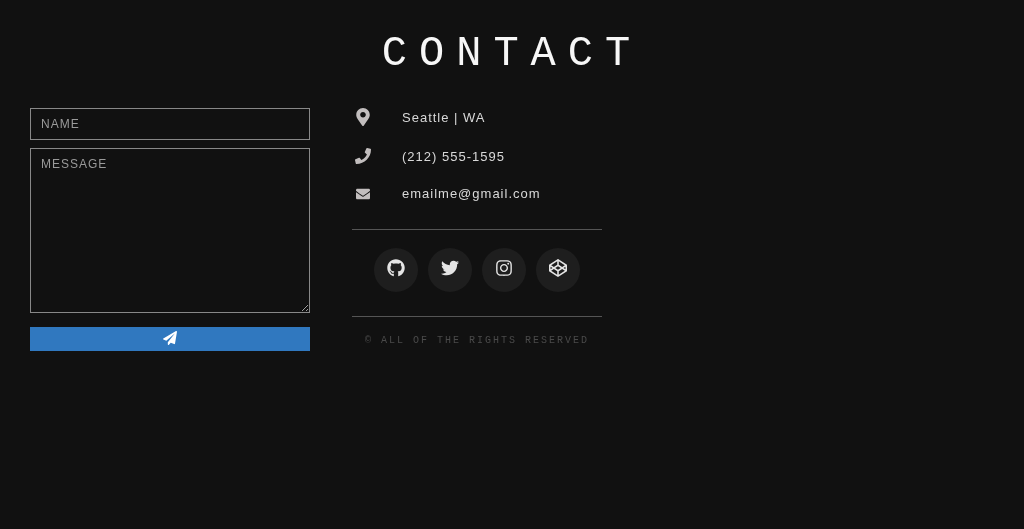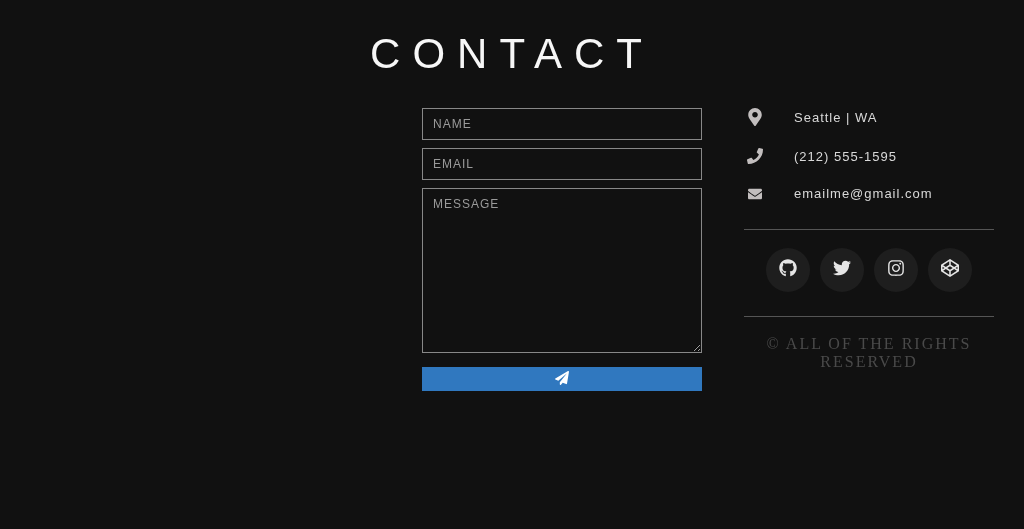--- a/index.html
+++ b/index.html
@@ -12,25 +12,25 @@
     overflow: hidden;
   }
   .page-title {
     text-align: center;
     color: #f7f7f7;
     font-size: 42px;
     font-weight: 300;
     letter-spacing: 12px;
     padding-top: 30px;
     padding-bottom: 30px;
-    font-family: Liberation Sans, sans-serif;
+    font-family: Liberation Mono, monospace;
   }
   .content {
     display: flex;
-    justify-content: flex-end;
+    justify-content: flex-start;
     gap: 42px;
     padding: 0 30px;
   }
   .form-col {
     width: 280px;
     display: flex;
     flex-direction: column;
     gap: 8px;
   }
   input.field, textarea.field {
@@ -104,36 +104,35 @@
     border-radius: 50%;
     background: #1e1e1e;
     display: flex;
     align-items: center;
     justify-content: center;
     cursor: pointer;
   }
   .social-btn svg { fill: #e5e5e5; }
   .copyright {
     text-align: center;
-    font-size: 16px;
+    font-size: 10px;
     letter-spacing: 2px;
     color: #4a4a4a;
-    font-family: Liberation Serif, serif;
+    font-family: Liberation Mono, monospace;
   }
 </style>
 </head>
 <body>
 
 <h1 class="page-title">CONTACT</h1>
 
 <div class="content">
 
   <div class="form-col">
     <input class="field" type="text" placeholder="NAME" style="">
-    <input class="field" type="text" placeholder="EMAIL" style="">
     <textarea class="field" placeholder="MESSAGE" style=""></textarea>
     <button class="submit-btn">
       <span class="icon">
         <svg width="14" height="14" viewBox="0 0 512 512">
             <path d="M476 3.2L12.5 270.6c-18.1 10.4-15.8 35.6 2.2 43.2L121 358.4l287.3-253.2c5.5-4.9 13.3 2.6 8.6 8.3L176 407v80.5c0 23.6 28.5 32.9 42.5 15.8L282 426l124.6 52.2c14.2 6 30.4-2.9 33-18.2l72-432C515 7.8 493.3-6.8 476 3.2z"></path>
           </svg>
       </span>
     </button>
   </div>
 

